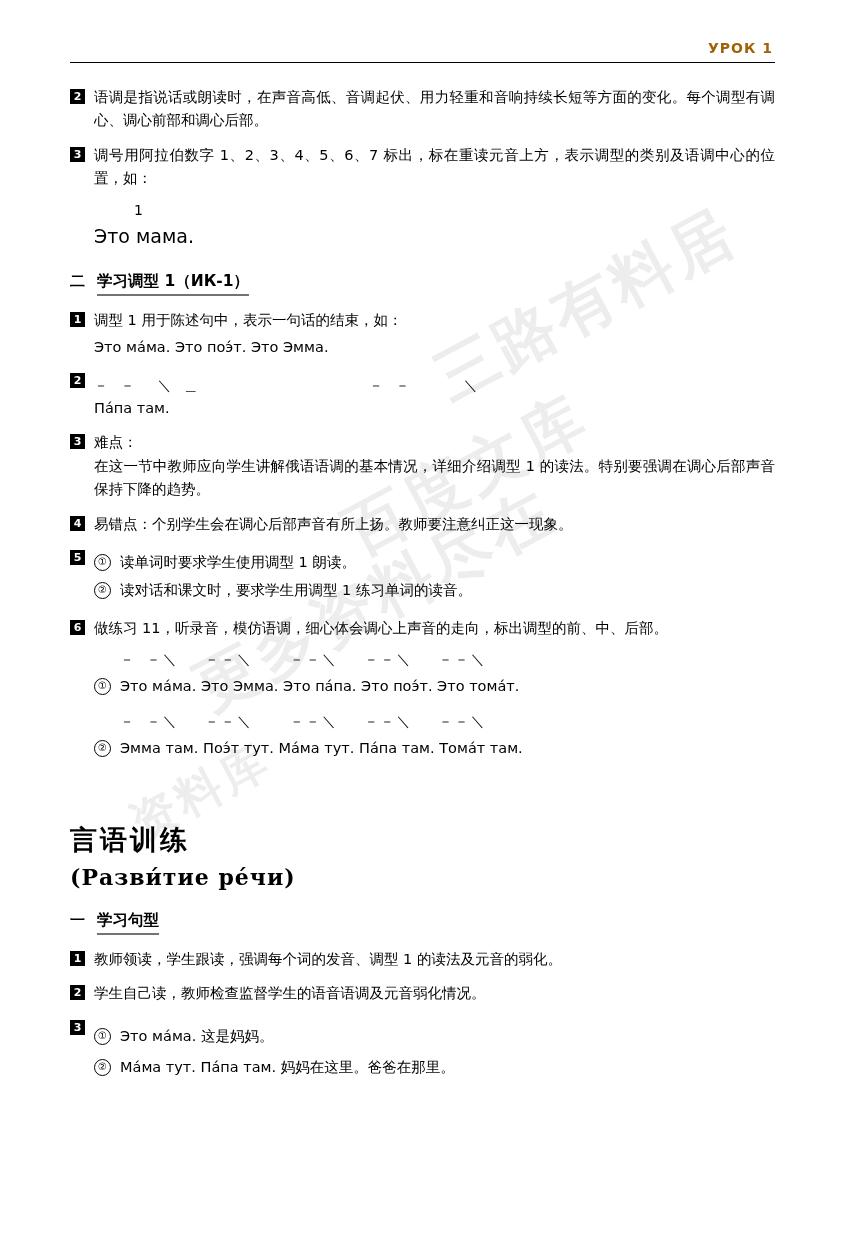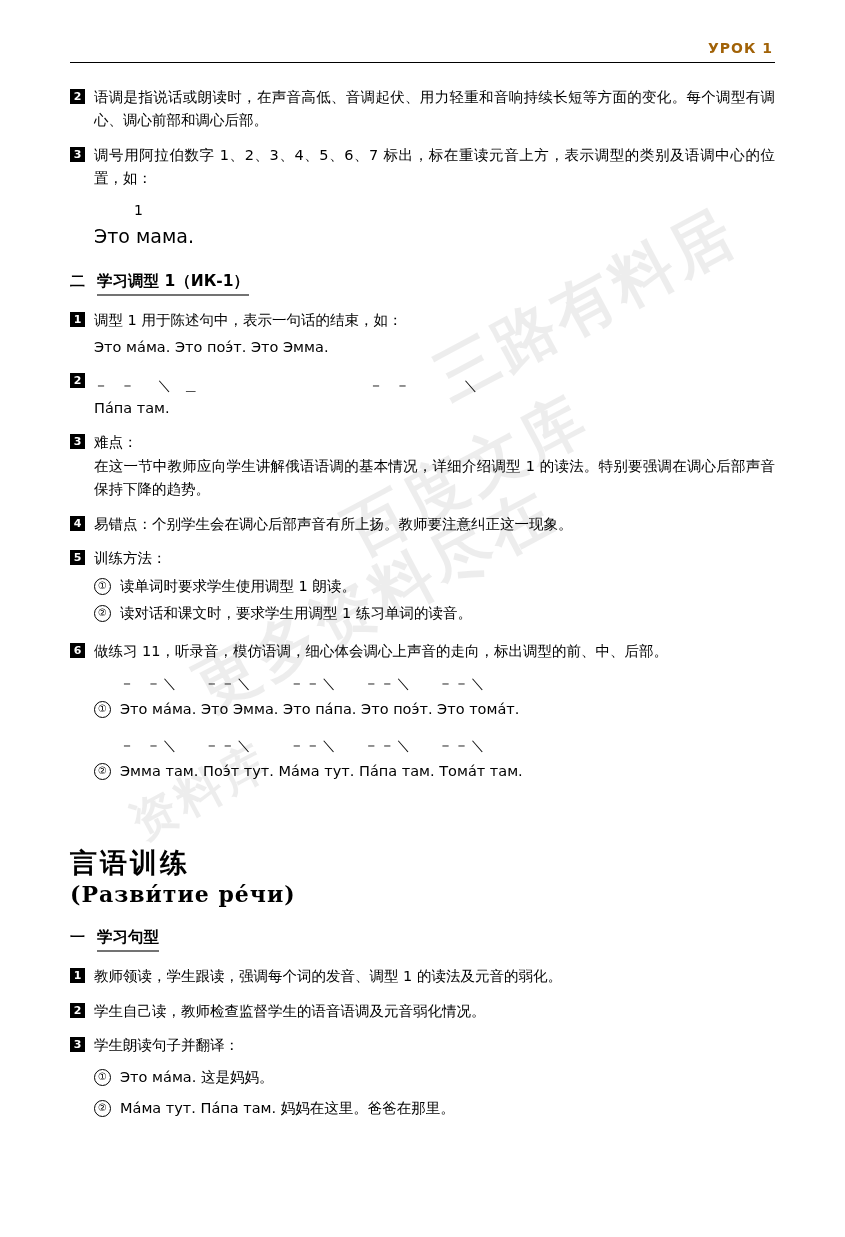--- a/index.html
+++ b/index.html
@@ -182,20 +182,21 @@
   .big-title-cn {
     font-family: "DejaVu Serif", serif;
     font-size: 27px;
     font-weight: bold;
     letter-spacing: 3px;
   }
   .big-title-ru {
     font-family: "DejaVu Serif", serif;
     font-size: 22px;
     font-weight: bold;
+    margin-top: 6px;
     letter-spacing: 1px;
   }
 </style>
 </head>
 <body>
 
 <div class="page">
 
   <div class="watermark">
     <div class="wm-text wm1">三路有料居</div>
@@ -267,21 +268,20 @@
       </div>
 
       <div class="item">
         <div class="num-box">4</div>
         <div class="item-body cjk">易错点：个别学生会在调心后部声音有所上扬。教师要注意纠正这一现象。</div>
       </div>
 
       <div class="item">
         <div class="num-box">5</div>
         <div class="item-body">
-          <div class="cjk">训练方法：</div>
           <div class="sub-line">
             <div class="circ">①</div>
             <div class="sub-body cjk">读单词时要求学生使用调型 1 朗读。</div>
           </div>
           <div class="sub-line">
             <div class="circ">②</div>
             <div class="sub-body cjk">读对话和课文时，要求学生用调型 1 练习单词的读音。</div>
           </div>
         </div>
       </div>
@@ -321,21 +321,20 @@
       </div>
 
       <div class="item">
         <div class="num-box">2</div>
         <div class="item-body cjk">学生自己读，教师检查监督学生的语音语调及元音弱化情况。</div>
       </div>
 
       <div class="item">
         <div class="num-box">3</div>
         <div class="item-body">
-          <div class="cjk">学生朗读句子并翻译：</div>
           <div class="sub-line" style="margin-top:8px;">
             <div class="circ">①</div>
             <div class="sub-body cyr">Это ма́ма. 这是妈妈。</div>
           </div>
           <div class="sub-line" style="margin-top:8px;">
             <div class="circ">②</div>
             <div class="sub-body cyr">Ма́ма тут. Па́па там. 妈妈在这里。爸爸在那里。</div>
           </div>
         </div>
       </div>

